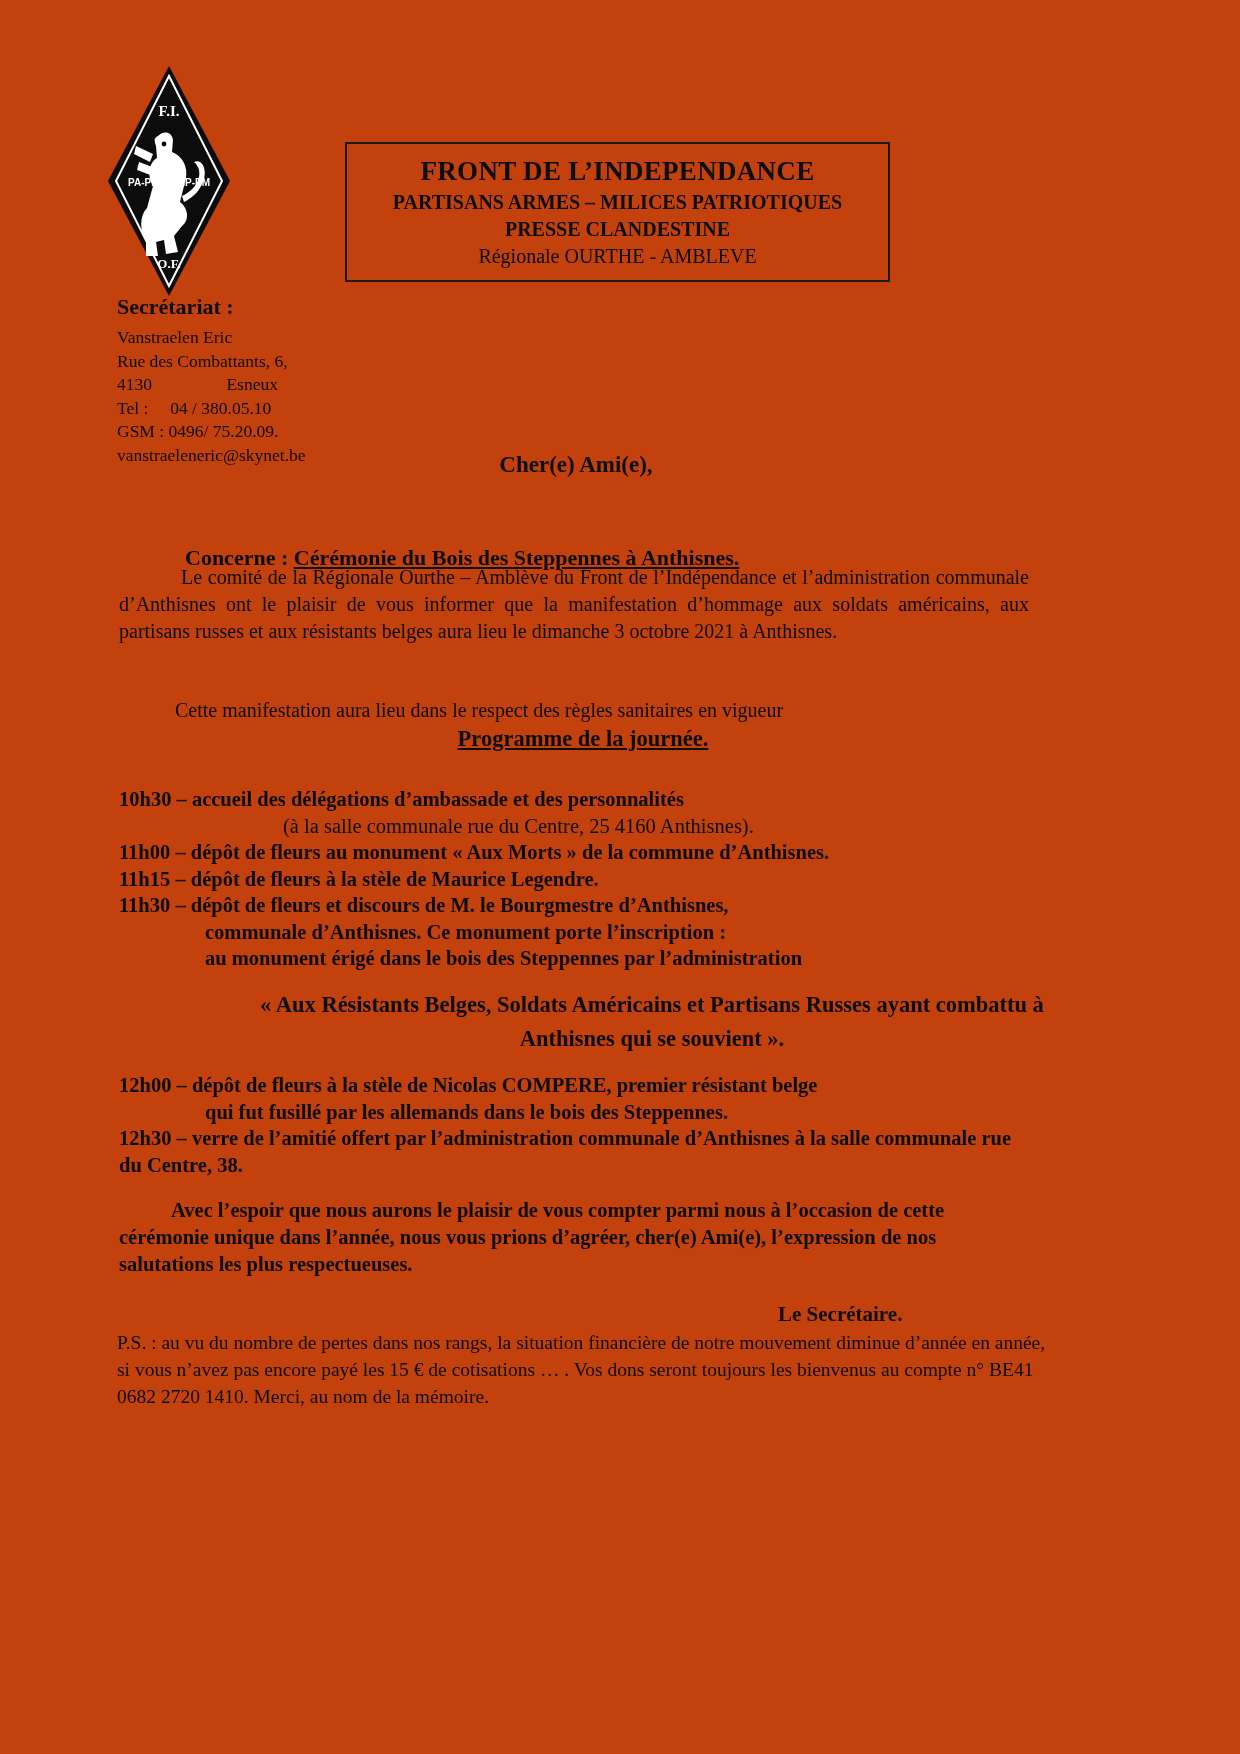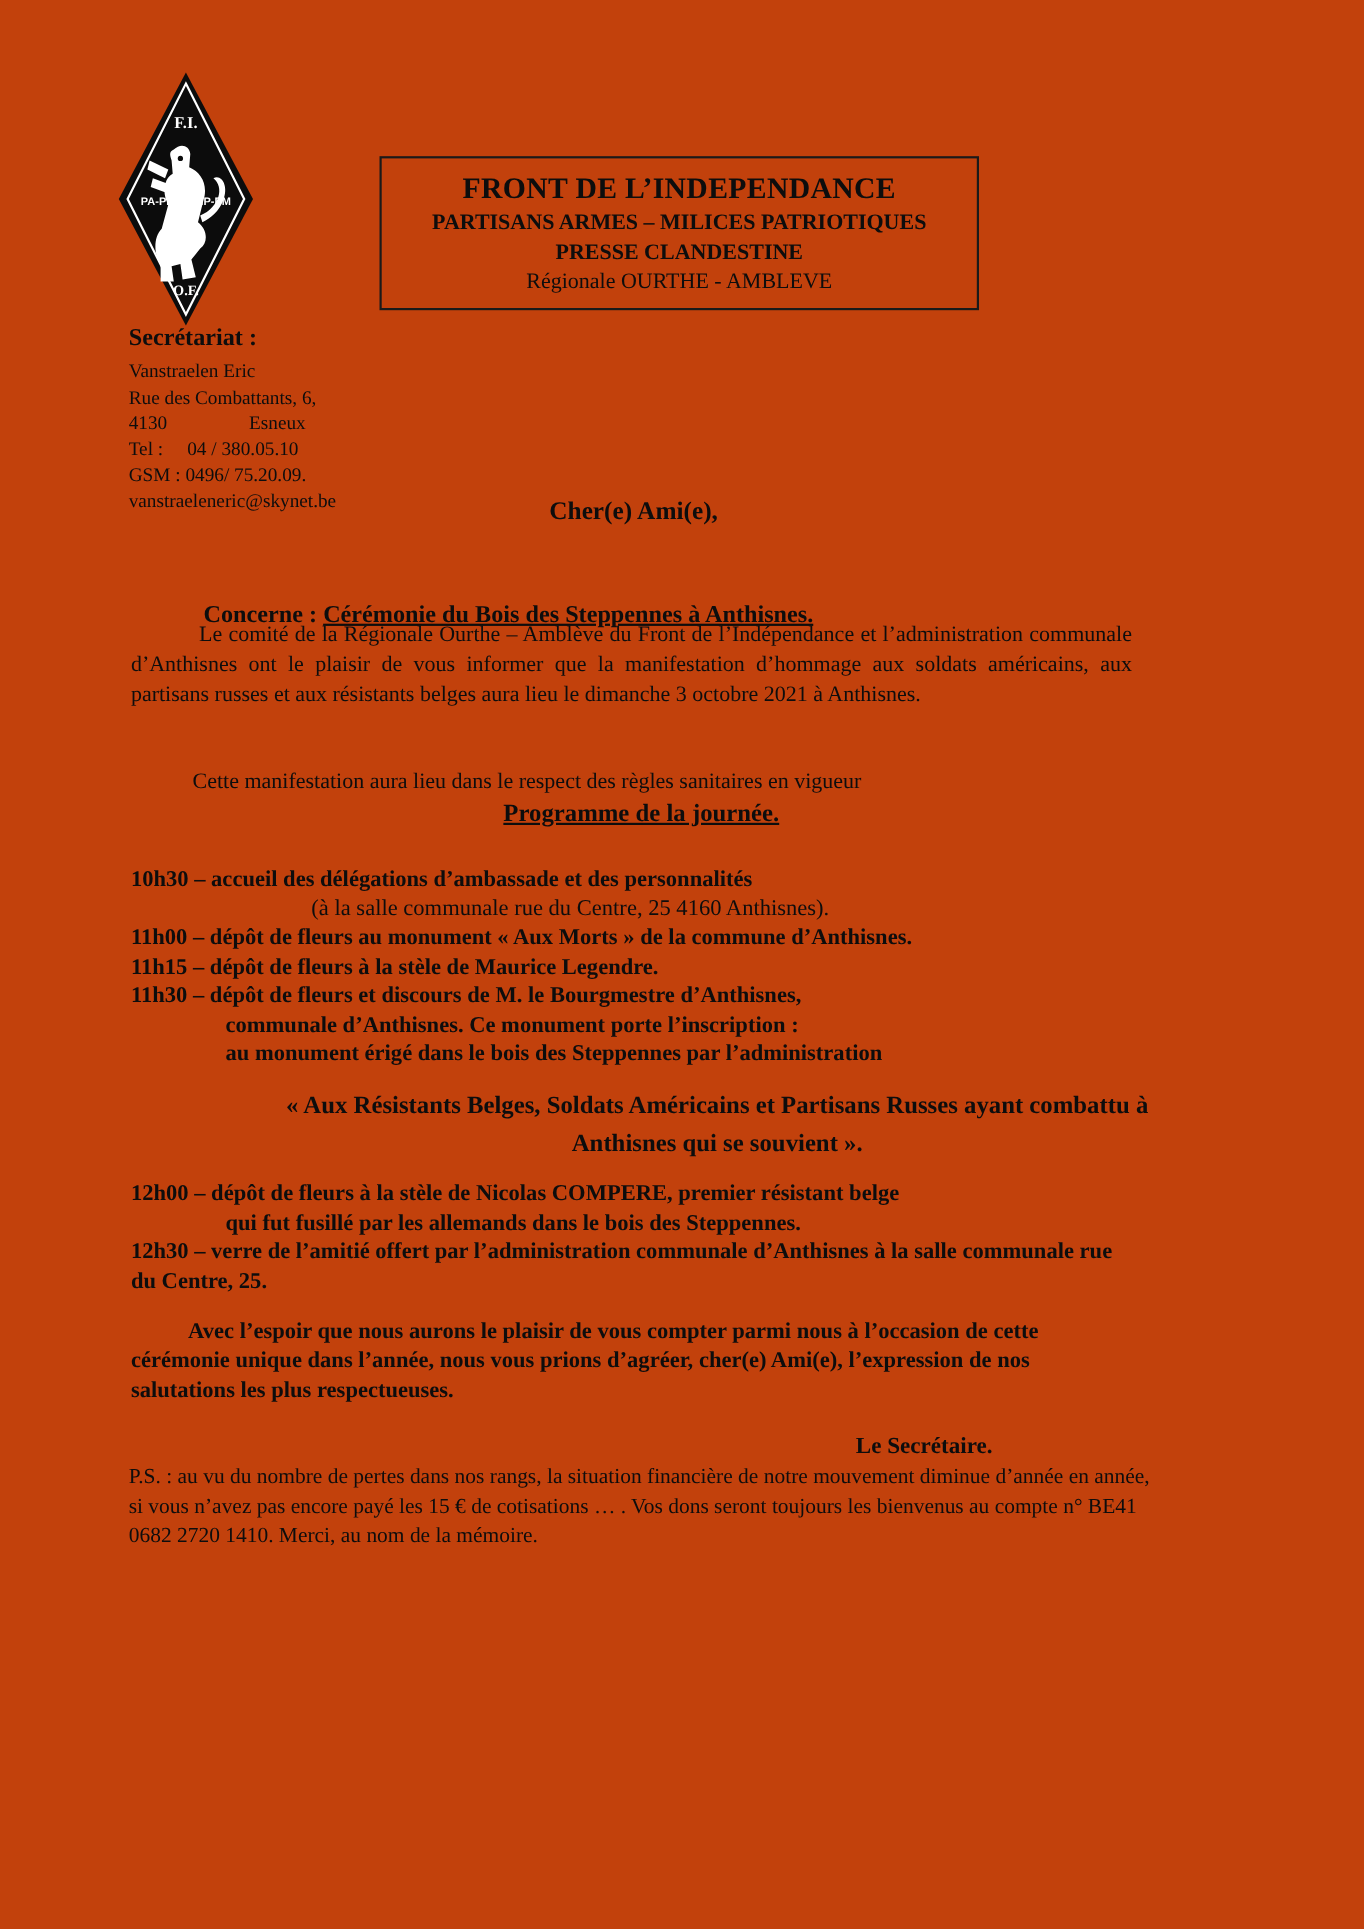--- a/index.html
+++ b/index.html
@@ -139,21 +139,21 @@
     <div class="pl ind-sm">au monument érigé dans le bois des Steppennes par l’administration</div>
   </div>
 
   <div class="inscription">
     <span class="inner">« Aux Résistants Belges, Soldats Américains et Partisans Russes ayant combattu à Anthisnes qui se souvient ».</span>
   </div>
 
   <div class="program2">
     <div class="pl">12h00 – dépôt de fleurs à la stèle de Nicolas COMPERE, premier résistant belge</div>
     <div class="pl ind-sm">qui fut fusillé par les allemands dans le bois des Steppennes.</div>
-    <div class="pl">12h30 – verre de l’amitié offert par l’administration communale d’Anthisnes à la salle communale rue du Centre, 25.</div>
+    <div class="pl">12h30 – verre de l’amitié offert par l’administration communale d’Anthisnes à la salle communale rue du Centre, 38.</div>
   </div>
 
   <div class="closing">Avec l’espoir que nous aurons le plaisir de vous compter parmi nous à l’occasion de cette cérémonie unique dans l’année, nous vous prions d’agréer, cher(e) Ami(e), l’expression de nos salutations les plus respectueuses.</div>
 
   <div class="signature">Le Secrétaire.</div>
 
   <div class="postscript">P.S. : au vu du nombre de pertes dans nos rangs, la situation financière de notre mouvement diminue d’année en année, si vous n’avez pas encore payé les 15 € de cotisations … . Vos dons seront toujours les bienvenus au compte n° BE41 0682 2720 1410. Merci, au nom de la mémoire.</div>
 
 </div>
 

